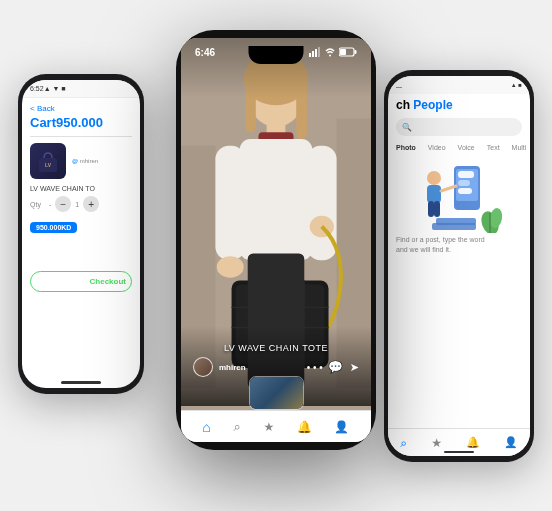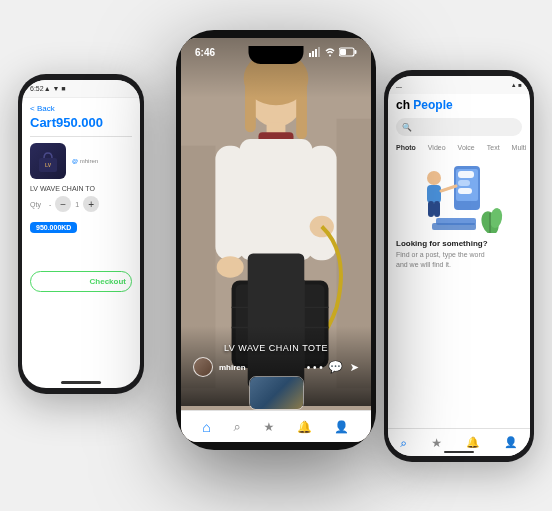--- a/index.html
+++ b/index.html
@@ -627,23 +627,20 @@
 
           <ellipse cx="76" cy="65" rx="8" ry="12" fill="#5ab05a" transform="rotate(-20,76,65)"></ellipse>
           <ellipse cx="82" cy="60" rx="6" ry="10" fill="#6ac06a" transform="rotate(10,82,60)"></ellipse>
           <line x1="76" y1="75" x2="76" y2="55" stroke="#4a8a4a" stroke-width="1.5"></line>
 
           <rect x="22" y="60" width="40" height="7" rx="2" fill="#5b8dd9" opacity="0.9"></rect>
           <rect x="18" y="65" width="44" height="7" rx="2" fill="#4a7dc9" opacity="0.8"></rect>
         </svg>
       </div>
 
-      <div class="right-search-text">
-        L<span>ooking for something?</span>
-      </div>
       <div class="right-desc-text">
         Fi<span>nd or a post, type the word</span>
       </div>
       <div class="right-desc-text">and we will find it.</div>
 
       <div class="right-bottom-nav">
         <span class="r-nav-icon active" style="color:#007aff;font-size:12px;">⌕</span>
         <span class="r-nav-icon" style="font-size:12px;">★</span>
         <span class="r-nav-icon" style="font-size:11px;">🔔</span>
         <span class="r-nav-icon" style="font-size:11px;">👤</span>

